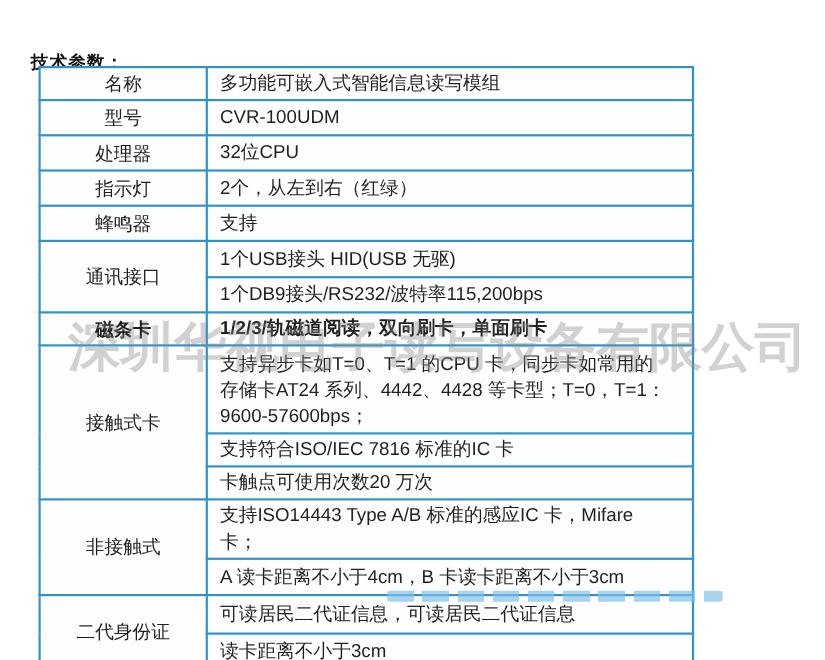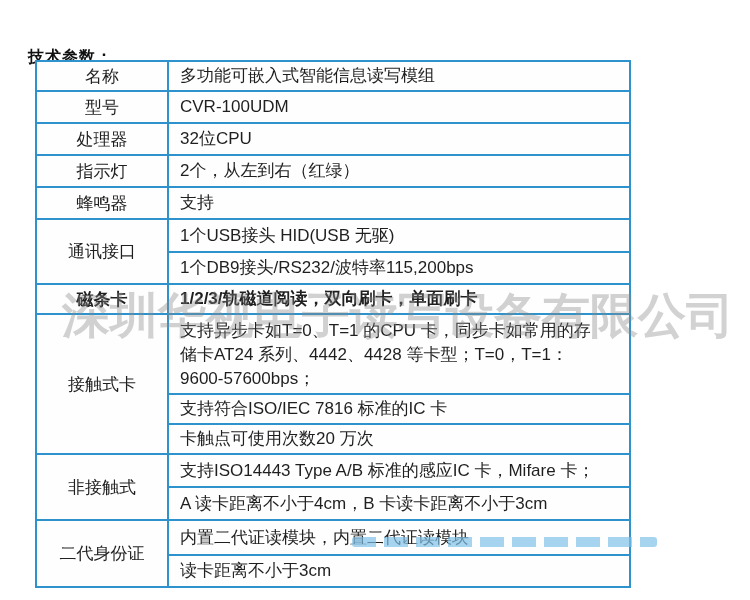--- a/index.html
+++ b/index.html
@@ -31,21 +31,21 @@
     z-index: 1;
   }
   table.spec td {
     border: 2px solid #2e93cc;
     background: #fefefe;
     font-size: 17px;
     color: #1f1f1f;
     overflow: hidden;
   }
   td.lbl {
-    width: 132px;
+    width: 152px;
     text-align: center;
     vertical-align: middle;
     font-size: 16px;
     padding: 2px 4px;
   }
   td.val {
     text-align: left;
     vertical-align: middle;
     padding: 2px 22px 2px 11px;
     line-height: 24px;
@@ -142,21 +142,21 @@
       <tr style="height:33px;">
         <td class="lbl" rowspan="2">非接触式</td>
         <td class="val">支持ISO14443 Type A/B 标准的感应IC 卡，Mifare 卡；</td>
       </tr>
       <tr style="height:33px;">
         <td class="val">A 读卡距离不小于4cm，B 卡读卡距离不小于3cm</td>
       </tr>
 
       <tr style="height:35px;">
         <td class="lbl" rowspan="2">二代身份证</td>
-        <td class="val">内置二代证读模块，内置二代证读模块</td>
+        <td class="val">可读居民二代证信息，可读居民二代证信息</td>
       </tr>
       <tr style="height:32px;">
         <td class="val">读卡距离不小于3cm</td>
       </tr>
     </tbody>
   </table>
 
   <div class="wm-company">深圳华视电子读写设备有限公司</div>
 
   <div class="wm-blue"></div>

